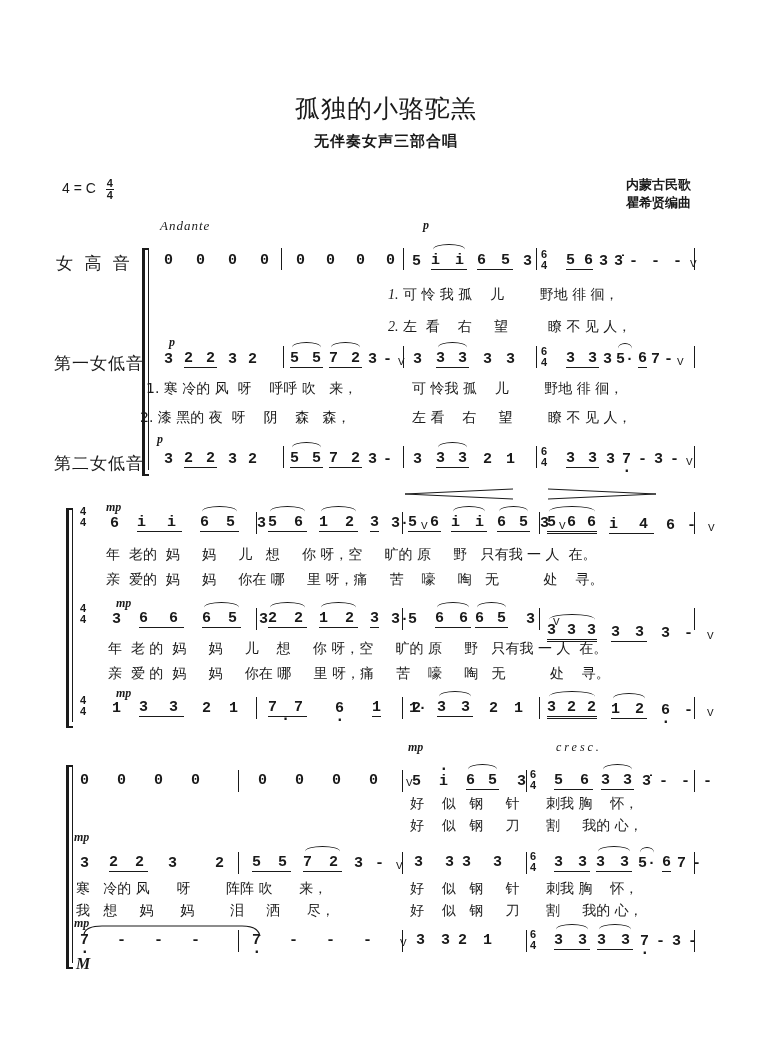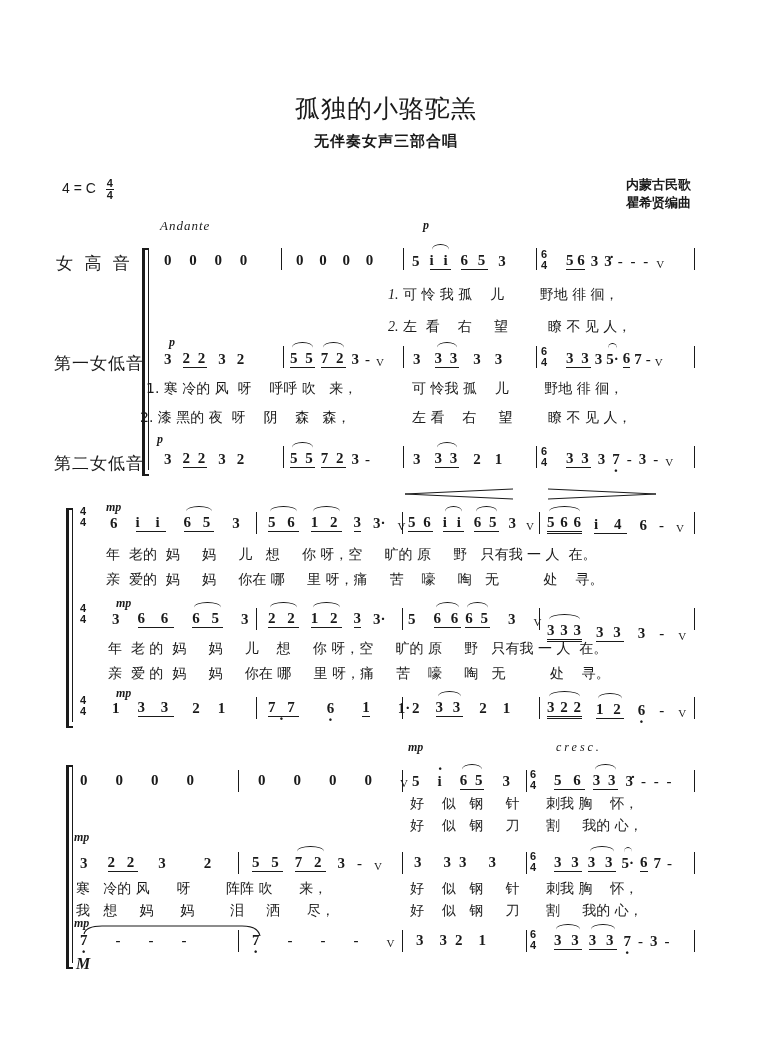--- a/index.html
+++ b/index.html
@@ -8,21 +8,21 @@
   .abs { position:absolute; white-space:nowrap; }
   .title { left:0; width:772px; top:92px; text-align:center; font-family:"DejaVu Sans", sans-serif; font-size:25px; letter-spacing:1px; }
   .subtitle { left:0; width:772px; top:132px; text-align:center; font-family:"DejaVu Serif", serif; font-size:15px; font-weight:bold; letter-spacing:1px; }
   .key { left:62px; top:178px; font-size:14px; }
   .frac { display:inline-block; vertical-align:middle; text-align:center; font-weight:bold; font-size:11px; line-height:11px; margin-left:6px; }
   .frac .top { border-bottom:1px solid #1a1a1a; display:block; padding:0 1px; }
   .credits { left:626px; top:176px; font-size:13px; font-weight:bold; line-height:18px; font-family:"DejaVu Sans", sans-serif; }
   .tempo { left:160px; top:218px; font-family:"Liberation Serif", serif; font-style:italic; font-size:13px; letter-spacing:1px; }
   .dyn { font-family:"Liberation Serif", serif; font-style:italic; font-weight:bold; font-size:12px; }
   .part-label { font-size:17px; letter-spacing:3px; font-family:"DejaVu Sans", sans-serif; }
-  .notes { font-size:15px; font-weight:bold; font-family:Liberation Serif, serif; letter-spacing:0px; }
+  .notes { font-size:15px; font-weight:bold; font-family:Liberation Mono, monospace; letter-spacing:0px; }
   .lyric { font-size:14px; font-family:"DejaVu Sans", sans-serif; letter-spacing:0px; }
   .bracket { position:absolute; border-left:3px solid #1a1a1a; border-top:2px solid #1a1a1a; border-bottom:2px solid #1a1a1a; width:4px; }
   .bracket-thin { position:absolute; border-left:1px solid #1a1a1a; }
   .bar { position:absolute; width:1px; background:#1a1a1a; }
   .ts { display:inline-block; text-align:center; font-size:11px; line-height:11px; font-weight:bold; vertical-align:middle; margin-right:4px; }
   .ts span { display:block; }
   .note-line { display:flex; align-items:flex-end; }
   .cell { display:inline-block; text-align:center; }
   .ul { border-bottom:1px solid #1a1a1a; }
   .ul2 { border-bottom:3px double #1a1a1a; }

